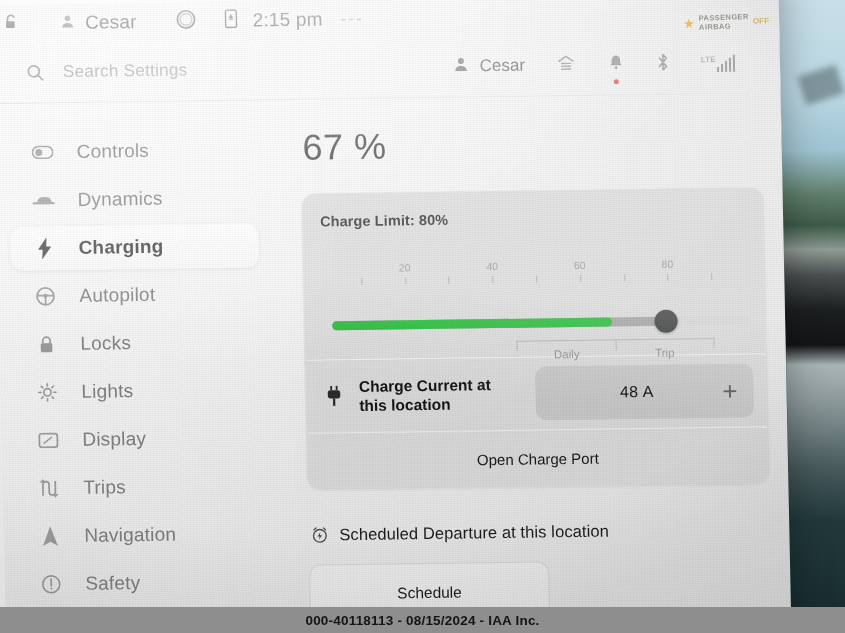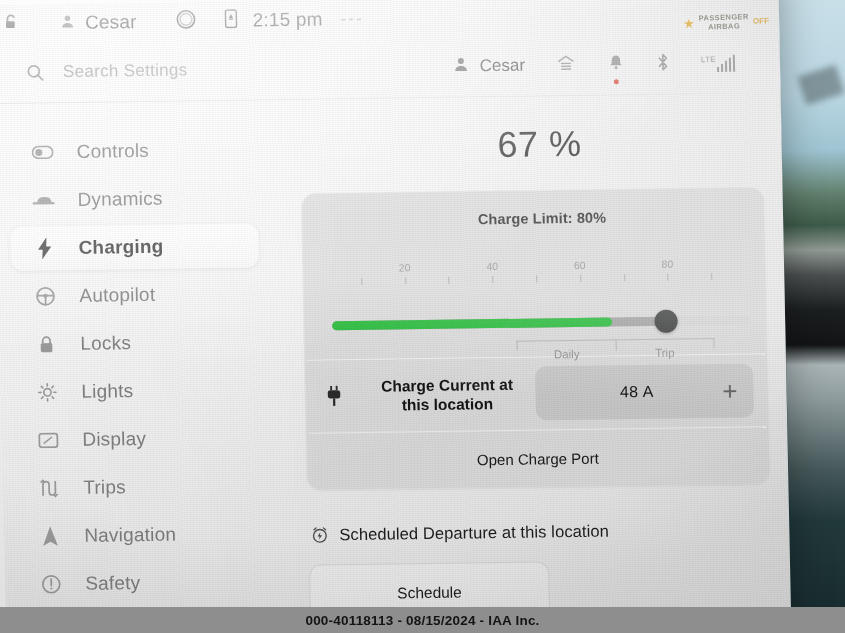--- a/index.html
+++ b/index.html
@@ -11,21 +11,20 @@
     font-family: "Liberation Sans", sans-serif;
   }
 
   
   #photo {
     position: relative;
     width: 845px;
     height: 633px;
     background: #0e3336;
     overflow: hidden;
-    text-align: center;
   }
 
   
   .scenery {
     position: absolute;
     right: 0; top: 0;
     width: 120px; height: 633px;
     background:
       linear-gradient(180deg,
         #c8dfe8 0px, #b9d6e2 95px,

